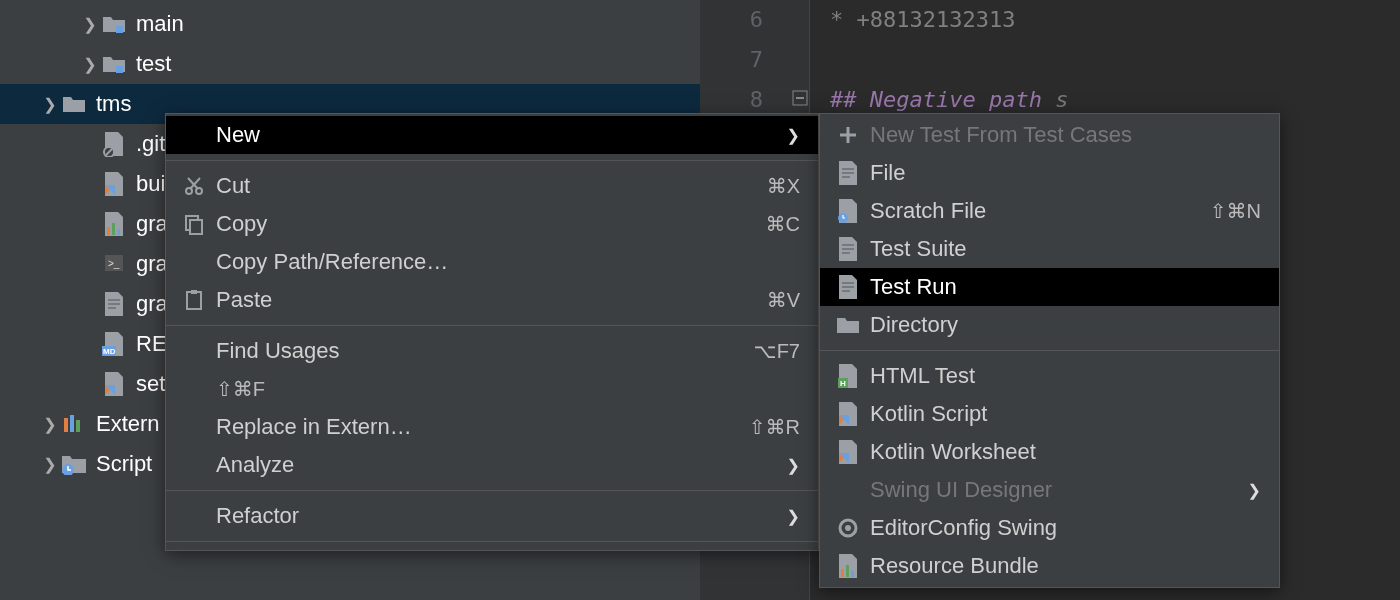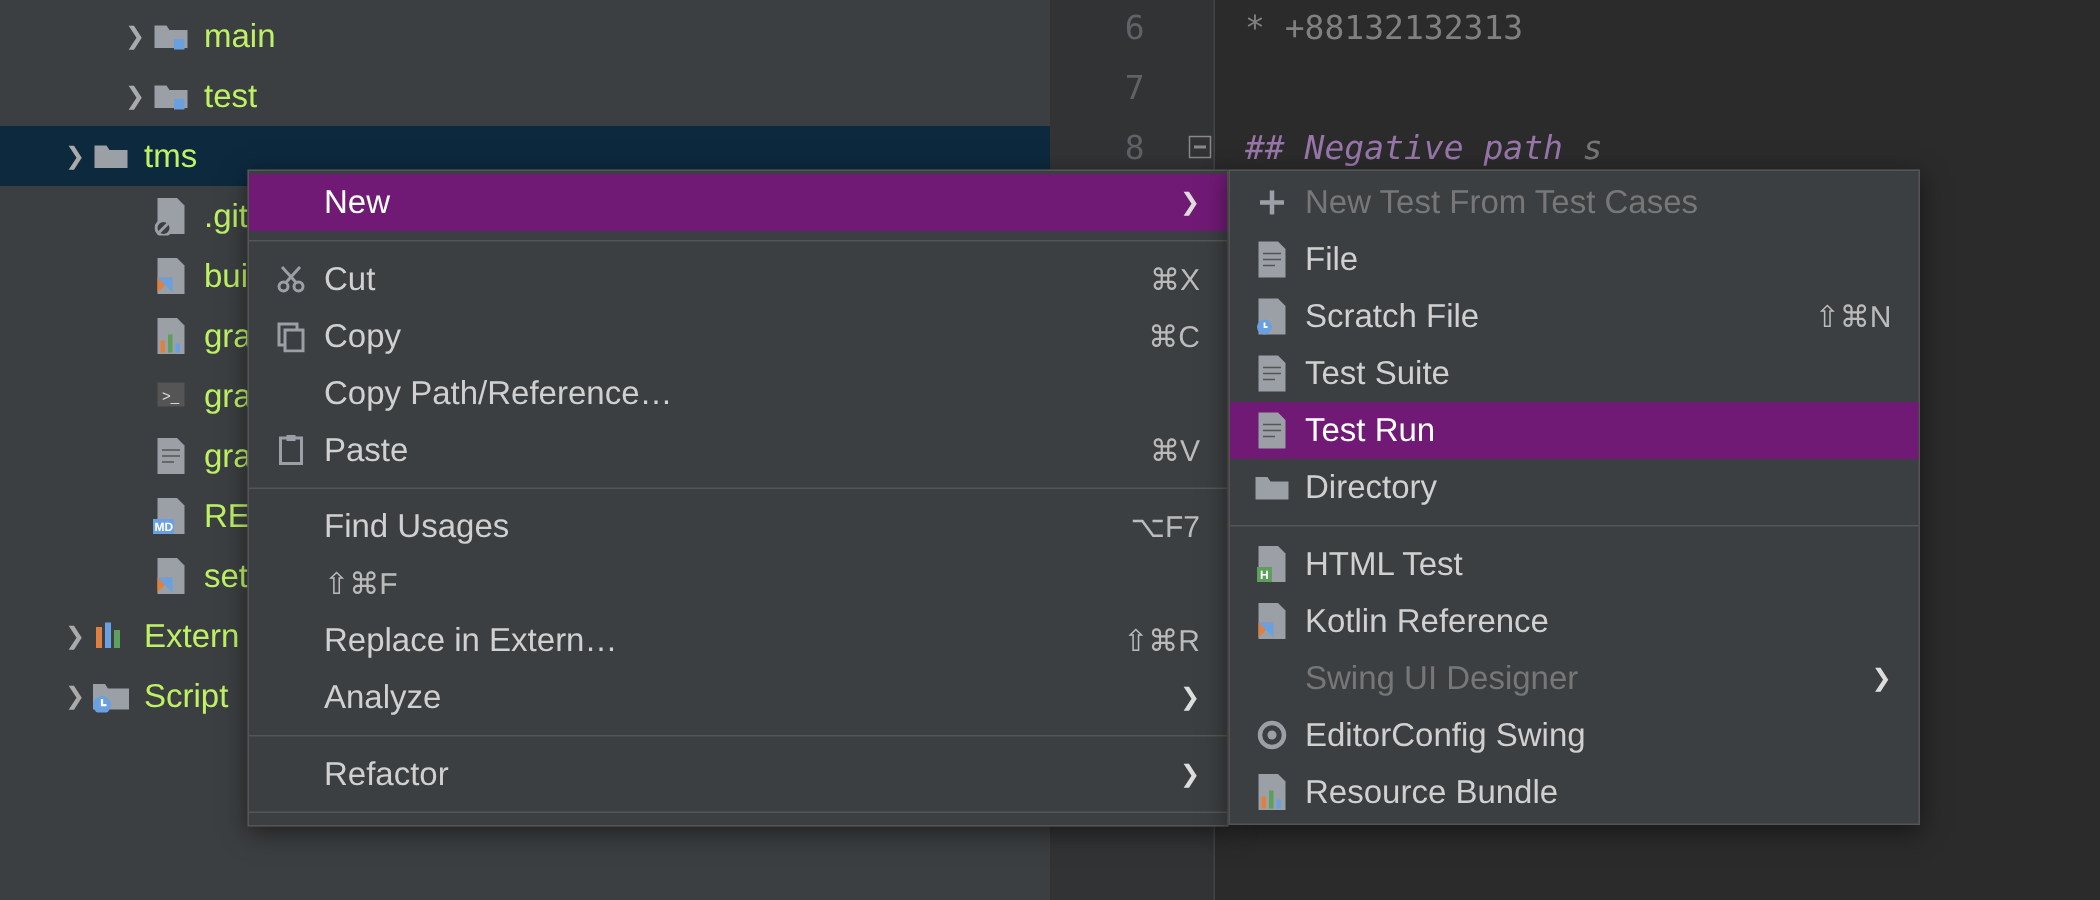--- a/index.html
+++ b/index.html
@@ -35,21 +35,21 @@
     font-size: 16px;
   }
   .tree-icon {
     width: 28px;
     height: 28px;
     display: inline-flex;
     align-items: center;
     justify-content: center;
     margin-right: 8px;
   }
-  .tree-label { color: #bef264; font-weight: 500; }
+  .tree-label { color: #ffffff; font-weight: 500; }
 
   .editor-panel {
     flex: 1;
     background: #2b2b2b;
     position: relative;
   }
   .gutter {
     position: absolute;
     left: 0; top: 0; bottom: 0;
     width: 110px;
@@ -84,21 +84,21 @@
     padding: 2px 0;
   }
   .context-menu { left: 165px; top: 113px; width: 654px; }
   .submenu { left: 819px; top: 113px; width: 461px; }
   .menu-item {
     display: flex;
     align-items: center;
     height: 38px;
     padding: 0 18px 0 14px;
   }
-  .menu-item.highlight { background: #701a75; color: #fff; }
+  .menu-item.highlight { background: #000000; color: #fff; }
   .menu-item.highlight .mi-label { color: #fff; }
   .menu-item.disabled .mi-label { color: #777; }
   .mi-icon {
     width: 28px; height: 28px;
     display: inline-flex; align-items: center; justify-content: center;
     margin-right: 8px;
   }
   .mi-label { flex: 1; color: #d0d0d0; font-size: 22px; }
   .mi-short { color: #bbb; font-size: 20px; }
   .mi-arrow { color: #ddd; font-size: 16px; margin-left: 12px; }
@@ -412,21 +412,31 @@
       <span class="mi-label">HTML Test</span>
     </div>
     <div class="menu-item">
       <span class="mi-icon">
         <svg width="22" height="26" viewBox="0 0 22 26">
           <path d="M2 1h13l5 5v19H2z" fill="#9aa0a6"></path>
           <path d="M2 14 L12 14 L2 24 Z" fill="#e08040"></path>
           <path d="M2 14 L12 14 L12 24 Z" fill="#6aa0e0"></path>
         </svg>
       </span>
-      <span class="mi-label">Kotlin Reference</span>
+      <span class="mi-label">Kotlin Script</span>
+    </div>
+    <div class="menu-item">
+      <span class="mi-icon">
+        <svg width="22" height="26" viewBox="0 0 22 26">
+          <path d="M2 1h13l5 5v19H2z" fill="#9aa0a6"></path>
+          <path d="M2 14 L12 14 L2 24 Z" fill="#e08040"></path>
+          <path d="M2 14 L12 14 L12 24 Z" fill="#6aa0e0"></path>
+        </svg>
+      </span>
+      <span class="mi-label">Kotlin Worksheet</span>
     </div>
     <div class="menu-item disabled">
       <span class="mi-icon"></span>
       <span class="mi-label">Swing UI Designer</span>
       <span class="mi-arrow">❯</span>
     </div>
     <div class="menu-item">
       <span class="mi-icon">
         <svg width="22" height="22" viewBox="0 0 22 22">
           <circle cx="11" cy="11" r="8" fill="none" stroke="#9aa0a6" stroke-width="3"></circle>

